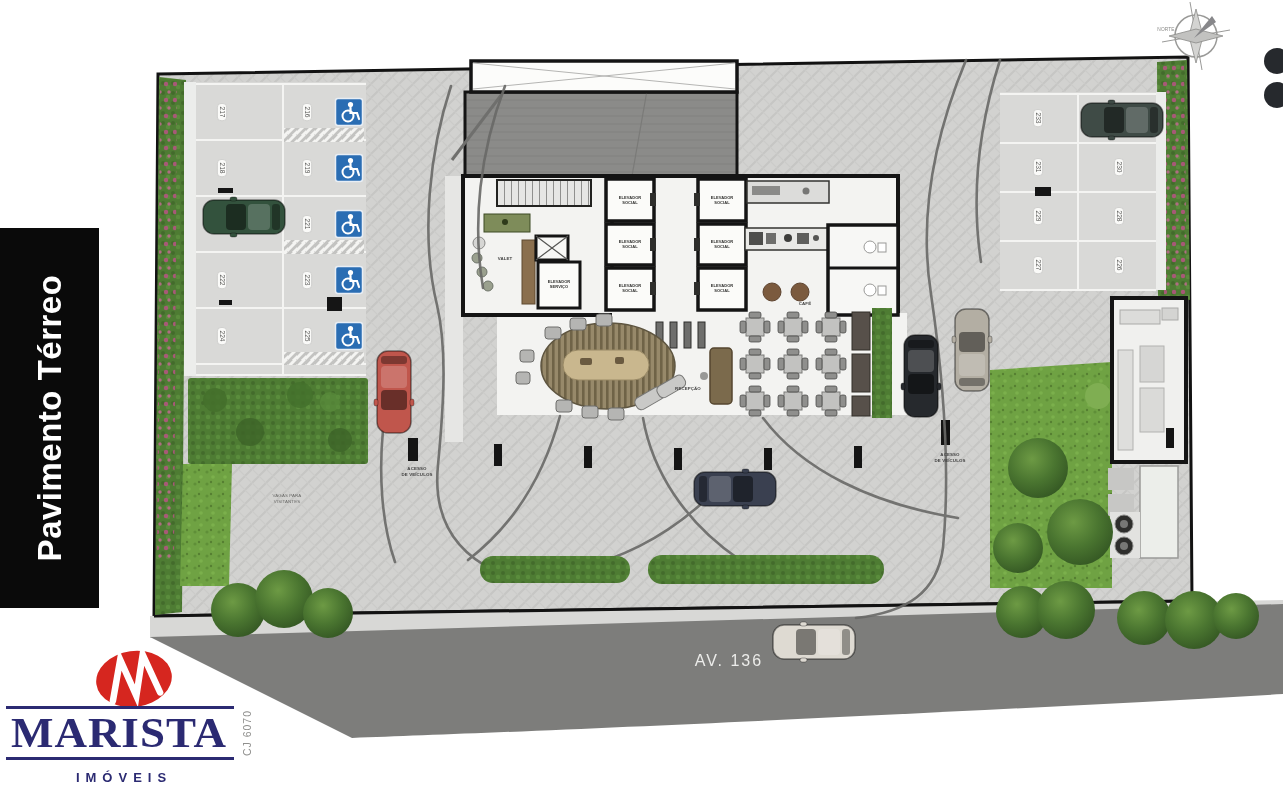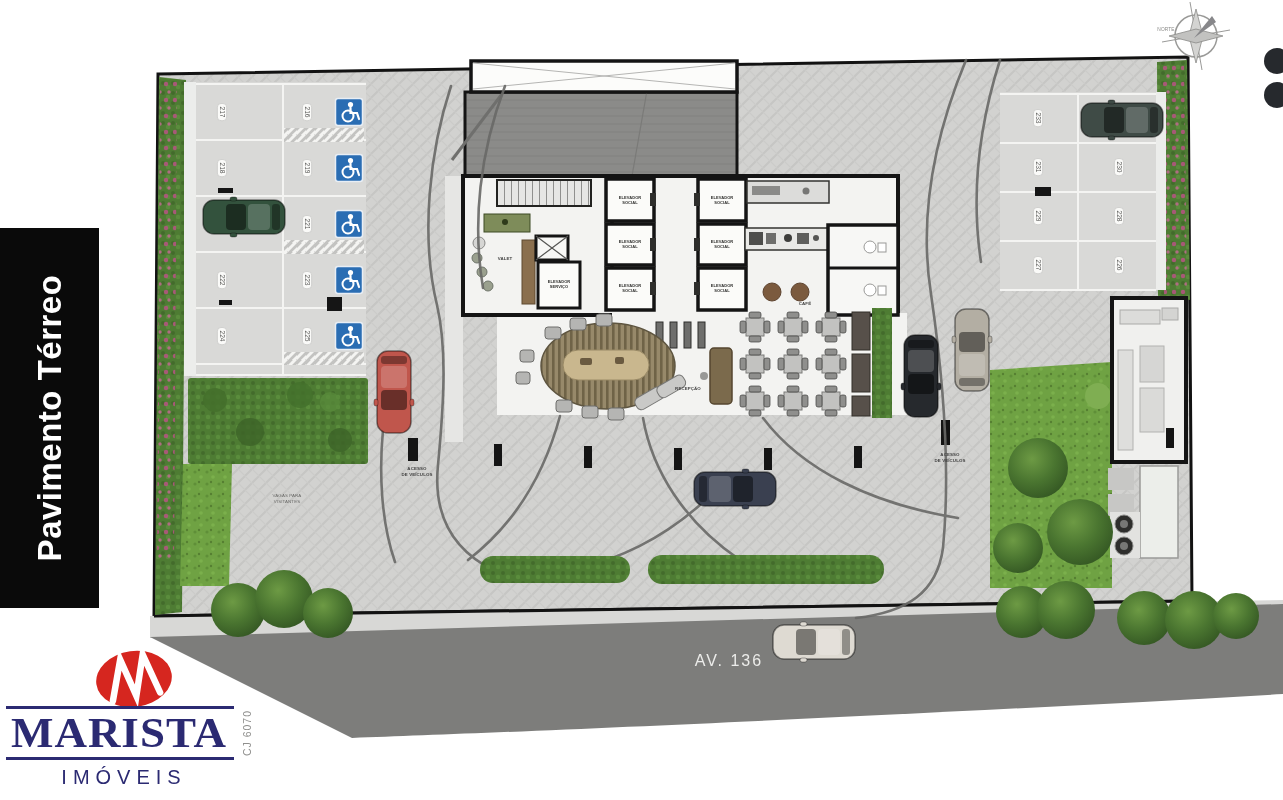--- a/index.html
+++ b/index.html
@@ -17,22 +17,22 @@
         font-size:10px;color:#5a5a58;background:#fafaf8;border:1px solid #c2c2c0;
         border-radius:6px;padding:0 4px;line-height:13px;white-space:nowrap;}
   
   .sidebar{left:0;top:228px;width:99px;height:380px;background:#0a0a0a;}
   .sidebar span{position:absolute;left:50%;top:50%;transform:translate(-50%,-50%) rotate(-90deg);
         white-space:nowrap;color:#ffffff;font-size:33px;font-weight:600;letter-spacing:.5px;}
   
   .brandname{left:119px;top:733px;transform:translate(-50%,-50%) scaleY(.94);
         font-family:"Liberation Serif",serif;font-weight:bold;font-size:45px;
         color:#2b2a72;letter-spacing:1px;white-space:nowrap;}
-  .brandsub{left:124px;top:777px;transform:translate(-50%,-50%);font-weight:normal;
-        font-size:20px;color:#2b2a72;letter-spacing:6px;white-space:nowrap;}
+  .brandsub{left:124px;top:777px;transform:translate(-50%,-50%);font-weight:bold;
+        font-size:13px;color:#2b2a72;letter-spacing:6px;white-space:nowrap;}
   .brandline{width:228px;height:3px;background:#2b2a72;}
   .registry{left:247px;top:733px;transform:translate(-50%,-50%) rotate(-90deg);
         font-size:10.5px;color:#8f8f8d;letter-spacing:1px;white-space:nowrap;}
   .street{left:681px;top:661px;transform:translate(-50%,-50%);font-size:16px;
         color:#ececea;letter-spacing:2px;white-space:nowrap;margin-left:48px;}
   .norte{transform:translate(-50%,-50%) scale(.6);color:#8a8a88;font-weight:normal;}
 </style>
 </head>
 <body>
 

